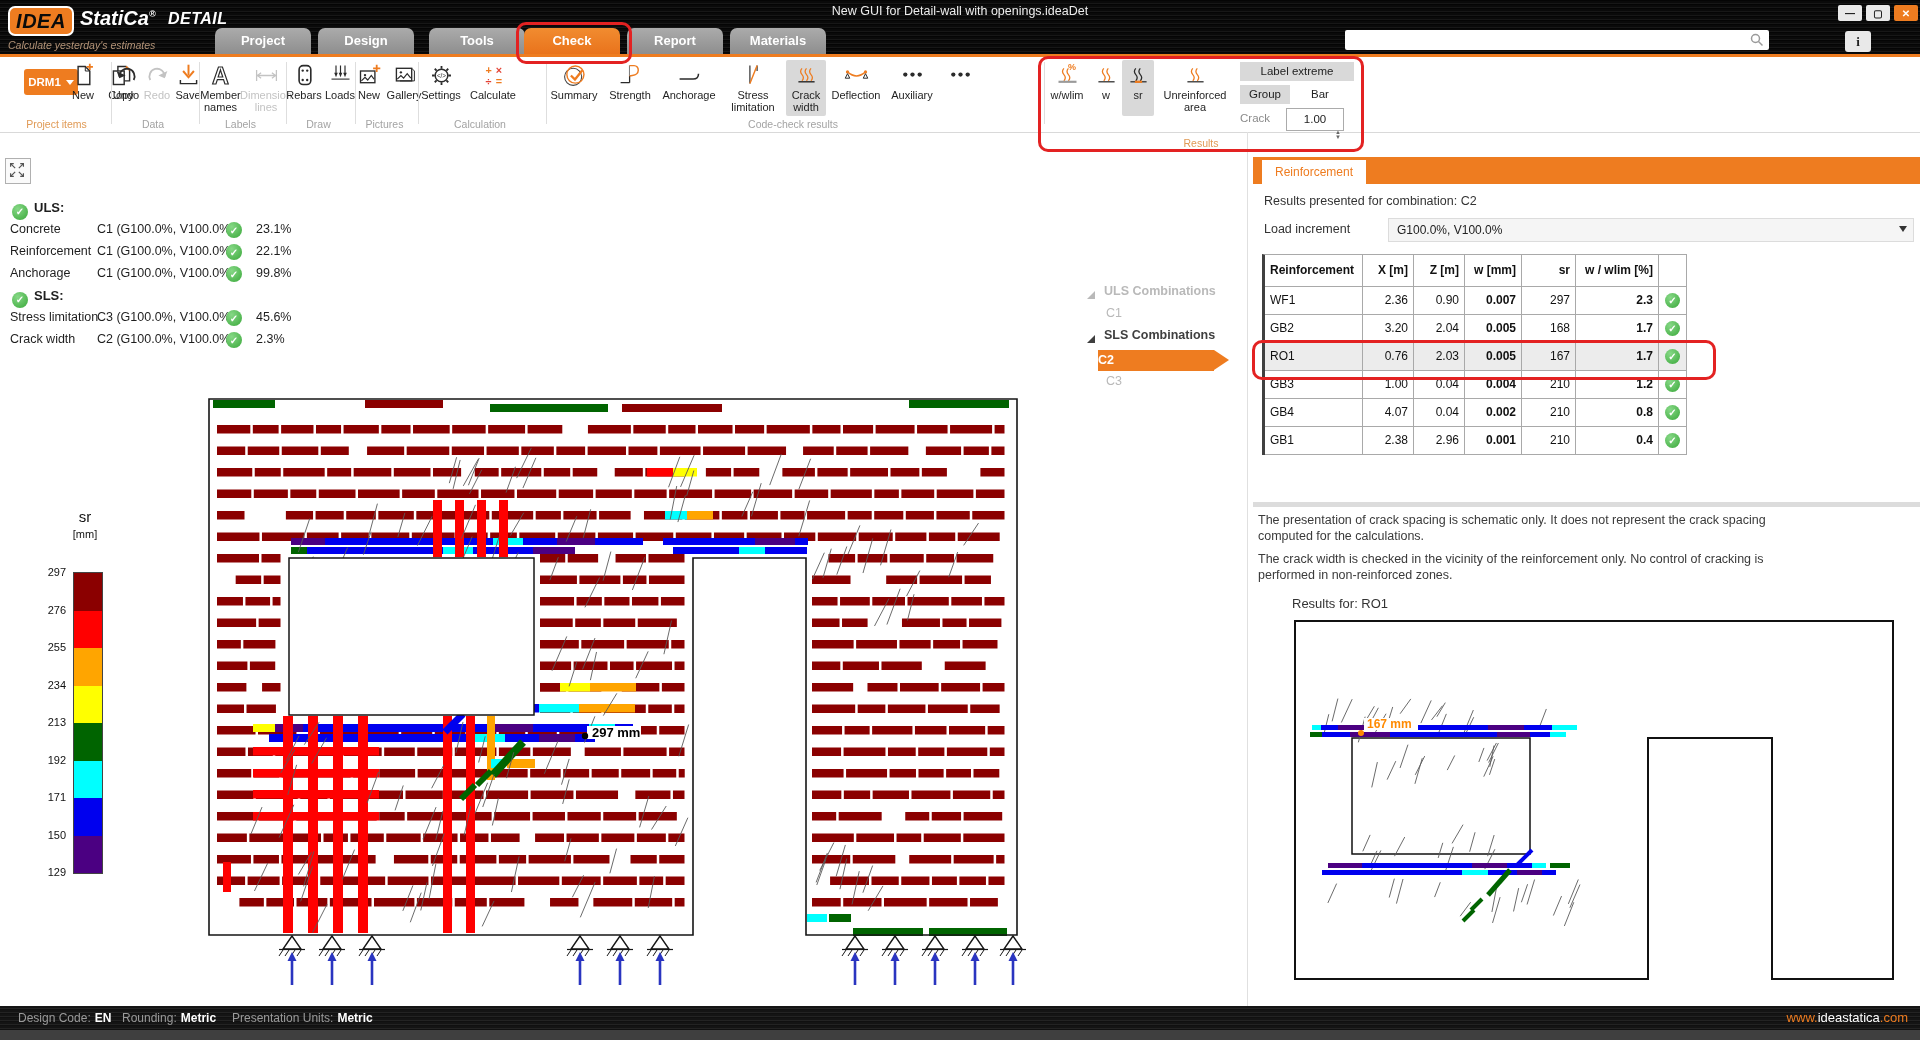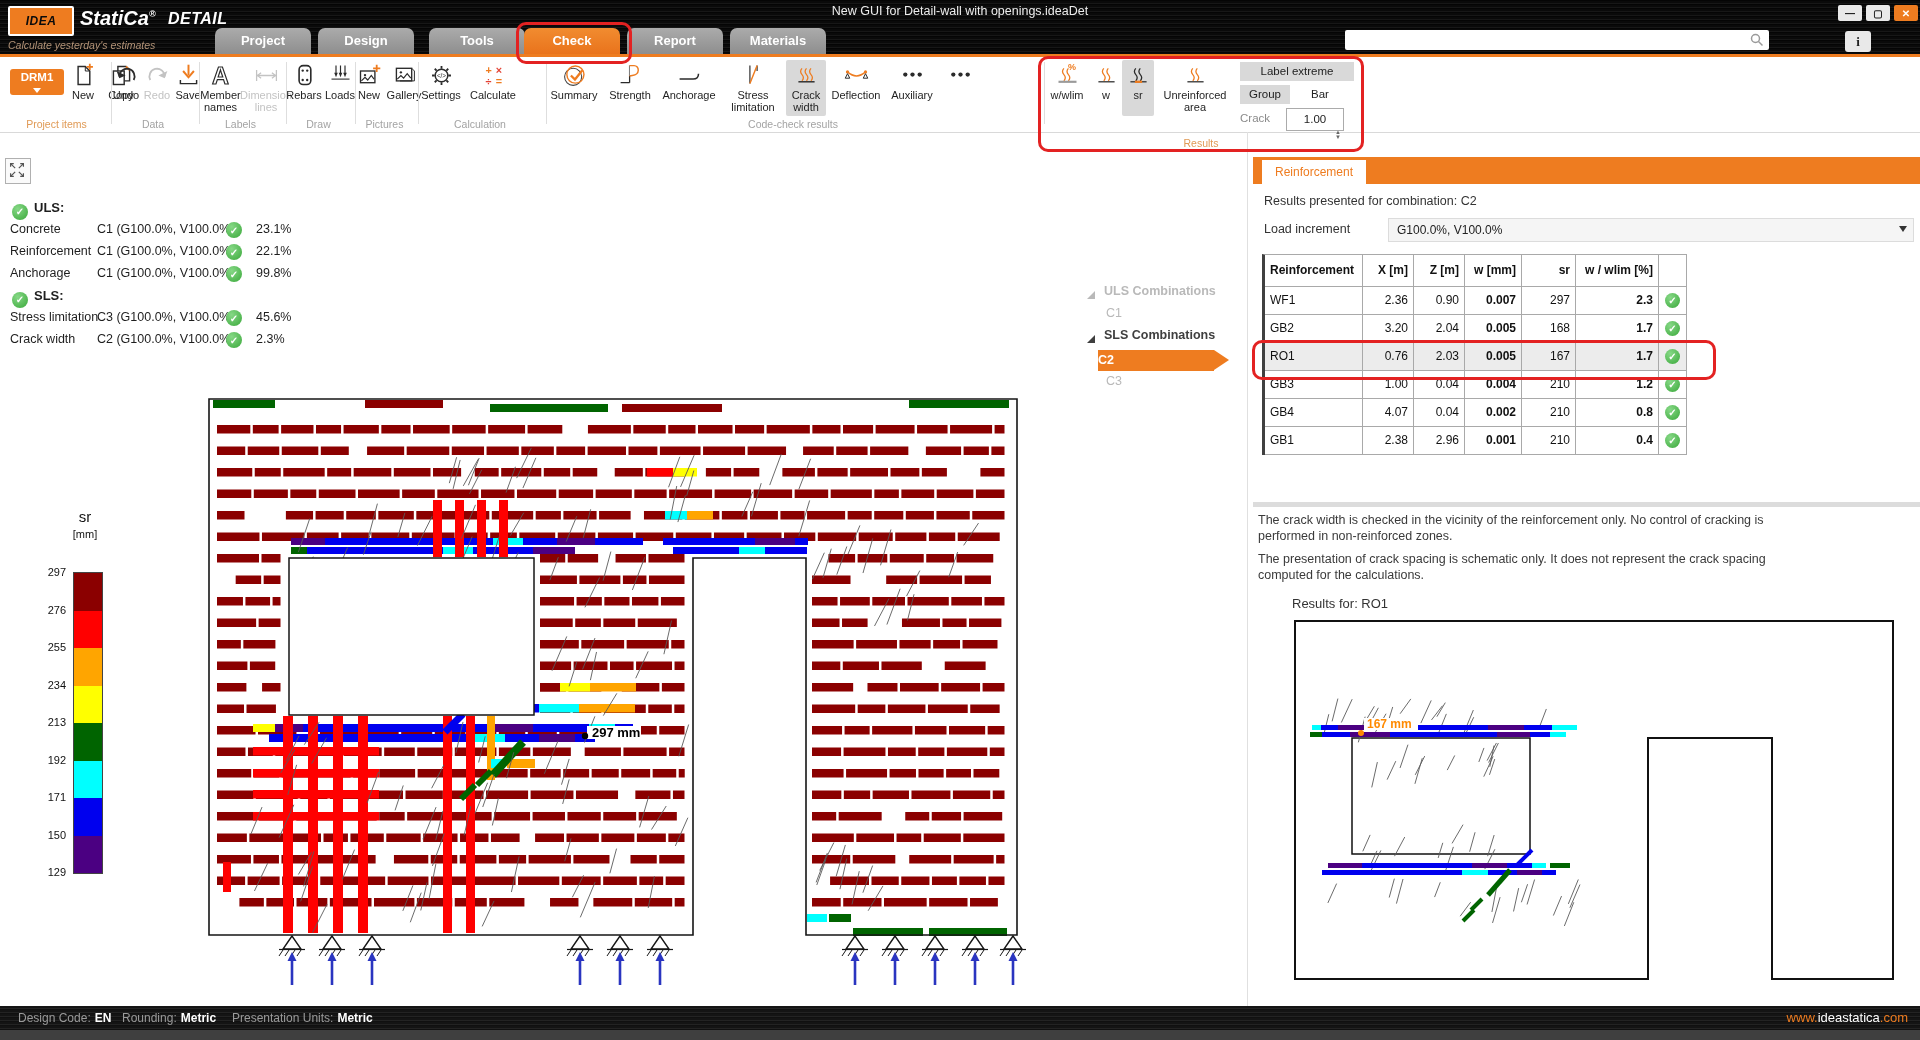--- a/index.html
+++ b/index.html
@@ -9,22 +9,22 @@
 
   
   #header{position:absolute;left:0;top:0;width:1920px;height:57px;
     background:#0b0b0b;
     background-image:repeating-linear-gradient(0deg,#050505 0 1px,#171717 1px 2px,#0a0a0a 2px 4px)}
   #win-title{position:absolute;left:0;right:0;top:4px;text-align:center;color:#ededed;font-size:12.5px}
   .winbtn{position:absolute;top:5px;width:24px;height:16px;background:#e9e9e9;border-radius:2px;
     display:flex;align-items:center;justify-content:center;font-size:10px;color:#1a1a1a;font-weight:bold}
   #btn-close{background:#ee7c20;color:#fff}
   #logo-box{position:absolute;left:8px;top:6px;width:62px;height:26px;background:#ee7c20;border:2px solid #fff;
-    border-radius:2px;display:flex;align-items:center;justify-content:center;
-    color:#0b0b0b;font-weight:bold;font-style:italic;font-size:12px;letter-spacing:.5px}
+    border-radius:7px;display:flex;align-items:center;justify-content:center;
+    color:#0b0b0b;font-weight:bold;font-style:italic;font-size:20px;letter-spacing:.5px}
   #logo-statica{position:absolute;left:80px;top:7px;color:#fff;font-weight:bold;font-style:italic;font-size:20px}
   #logo-statica sup{font-size:9px}
   #logo-product{position:absolute;left:168px;top:10px;color:#fff;font-weight:bold;font-style:italic;font-size:16px;letter-spacing:.5px}
   #tagline{position:absolute;left:8px;top:39px;color:#b49478;font-style:italic;font-size:10.5px}
   #search-box{position:absolute;left:1345px;top:30px;width:424px;height:20px;background:#fff;border-radius:2px}
   #search-box svg{position:absolute;right:4px;top:2px}
   #info-btn{position:absolute;left:1845px;top:31px;width:26px;height:21px;background:#e9e9e9;border-radius:3px;
     text-align:center;line-height:21px;font-family:"Liberation Serif",serif;font-weight:bold;font-size:13px;color:#222}
 
   
@@ -146,21 +146,21 @@
       <div class="tab" style="left: 421px; margin-left: 8px;">Tools</div>
       <div class="tab active" style="left: 524px;">Check</div>
       <div class="tab" style="left: 627px;">Report</div>
       <div class="tab" style="left: 730px;">Materials</div>
     </div>
 </div>
 <div id="accent-line"></div>
 
 <div id="ribbon">
     <div class="rgroup accent" style="left: 4px; width: 105px;">
-      <div class="drm" style="position: absolute; left: 6px; flex-direction: column;">
+      <div class="drm" style="position: absolute; left: 20px;">
         <span>DRM1</span>
         <span class="caret"></span>
       </div>
       <div class="rbtn" style="left: 62px; width: 34px;">
         <svg viewBox="0 0 30 30">
           <path d="M9 5h8l5 5v15H9z" fill="none" stroke="currentColor" stroke-width="1.6"></path>
           <path d="M17 5v5h5" fill="none" stroke="currentColor" stroke-width="1.1"></path>
           <path d="M22 2v7M18.5 5.5h7" stroke="#ee7c20" stroke-width="2" fill="none"></path>
         </svg>
         <div class="lb">New</div>
@@ -1227,22 +1227,22 @@
     <div class="tc num">2.96</div>
     <div class="tc num b">0.001</div>
     <div class="tc num">210</div>
     <div class="tc num b">0.4</div>
     <div class="tc ck">
       <span class="chk small" style="width: 15px; height: 15px;">✓</span>
     </div>
   </div>
 <div id="rp-divider"></div>
 <div id="rp-notes">
+    <p>The presentation of crack spacing is schematic only. It does not represent the crack spacing computed for the calculations.</p>
     <p>The crack width is checked in the vicinity of the reinforcement only. No control of cracking is performed in non-reinforced zones.</p>
-    <p>The presentation of crack spacing is schematic only. It does not represent the crack spacing computed for the calculations.</p>
   </div>
 <div id="rp-results-for">Results for: RO1</div>
 <svg id="detail-svg" class="abs" style="left:1292px;top:618px" width="608" height="370" viewBox="0 0 608 370">
     <path d="M3,3 H601 V361 H480 V120 H356 V361 H3 Z" fill="#fff" stroke="#111" stroke-width="2"></path>
     <rect x="60" y="120" width="178" height="116" fill="#fff" stroke="#111" stroke-width="1.5"></rect>
     <line x1="150.4536694101509" y1="87.72993827160494" x2="139.49519890260632" y2="101.95931069958847" stroke="#5a5a5a" stroke-width="0.9"></line>
     <line x1="36.816512345679016" y1="96.20970507544581" x2="31.805761316872427" y2="116.62570301783265" stroke="#5a5a5a" stroke-width="0.9"></line>
     <line x1="86.38100137174212" y1="89.7923525377229" x2="77.92702331961591" y2="105.53077846364883" stroke="#5a5a5a" stroke-width="0.9"></line>
     <line x1="100.7150377229081" y1="88.97170781893004" x2="94.55034293552812" y2="109.02021604938273" stroke="#5a5a5a" stroke-width="0.9"></line>
     <line x1="153.3124485596708" y1="84.61196844993141" x2="144.88559670781893" y2="98.69895404663923" stroke="#5a5a5a" stroke-width="0.9"></line>

